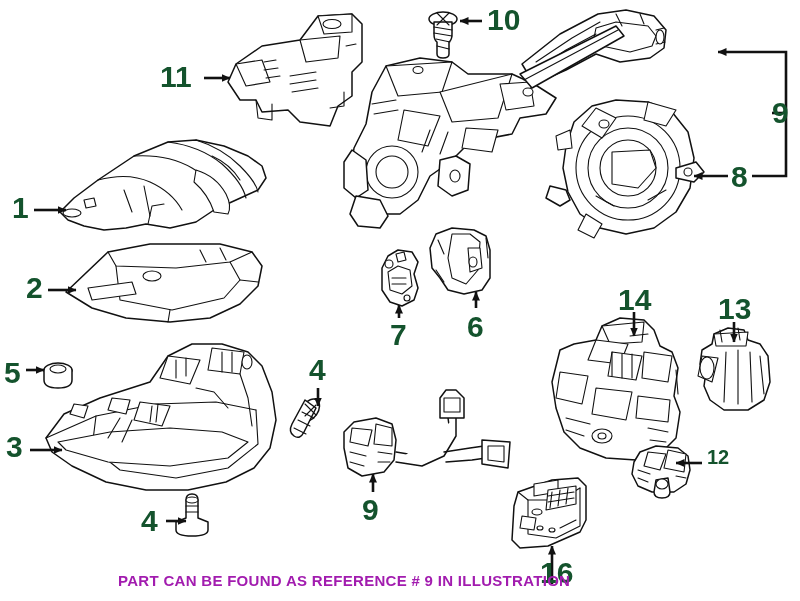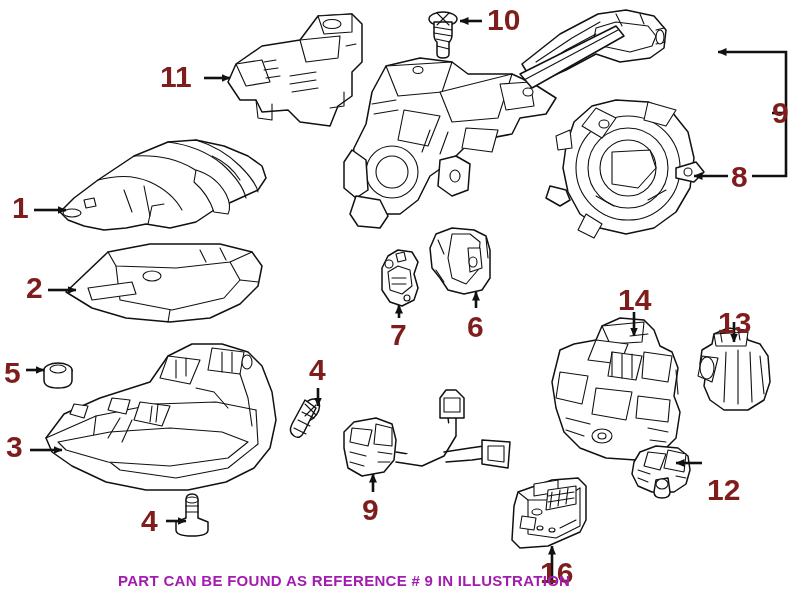--- a/index.html
+++ b/index.html
@@ -7,21 +7,21 @@
   body{
     font-family:"Liberation Sans", sans-serif;
     width:800px;height:601px;overflow:hidden;position:relative;
   }
   #diagram-root{position:relative;width:800px;height:601px;background:#fff;}
   #art{position:absolute;left:0;top:0;width:800px;height:601px;}
   .callout{
     position:absolute;
     font-family:"Liberation Sans", sans-serif;
     font-weight:bold;
-    color:#7f1d1d;
+    color:#14532d;
     line-height:1;
     white-space:nowrap;
     user-select:none;
   }
   .note{
     position:absolute;
     font-family:"Liberation Sans", sans-serif;
     font-weight:bold;
     letter-spacing:0.3px;
     white-space:nowrap;
@@ -339,21 +339,21 @@
   <div class="callout" style="left:6px;top:432px;font-size:30px;">3</div>
   <div class="callout" style="left:309px;top:355px;font-size:30px;">4</div>
   <div class="callout" style="left:141px;top:506px;font-size:30px;">4</div>
   <div class="callout" style="left:4px;top:358px;font-size:30px;">5</div>
   <div class="callout" style="left:467px;top:312px;font-size:30px;">6</div>
   <div class="callout" style="left:390px;top:320px;font-size:30px;">7</div>
   <div class="callout" style="left:731px;top:162px;font-size:30px;">8</div>
   <div class="callout" style="left:772px;top:98px;font-size:30px;">9</div>
   <div class="callout" style="left:487px;top:5px;font-size:30px;">10</div>
   <div class="callout" style="left:160px;top:62px;font-size:30px;">11</div>
-  <div class="callout" style="left:707px;top:447px;font-size:30px;margin-top:28px;">12</div>
-  <div class="callout" style="left:718px;top:308px;font-size:30px;">13</div>
+  <div class="callout" style="left:707px;top:447px;font-size:20px;">12</div>
+  <div class="callout" style="left:718px;top:294px;font-size:30px;">13</div>
   <div class="callout" style="left:618px;top:285px;font-size:30px;text-align:center;">14</div>
   <div class="callout" style="left:362px;top:495px;font-size:30px;">9</div>
   <div class="callout" style="left:540px;top:558px;font-size:30px;text-align:right;">16</div>
 
   <div class="note" style="left:118px;top:572px;font-size:15px;color:#a21caf;">PART CAN BE FOUND AS REFERENCE # 9 IN ILLUSTRATION</div>
 
 </div>
 
 </body></html>

